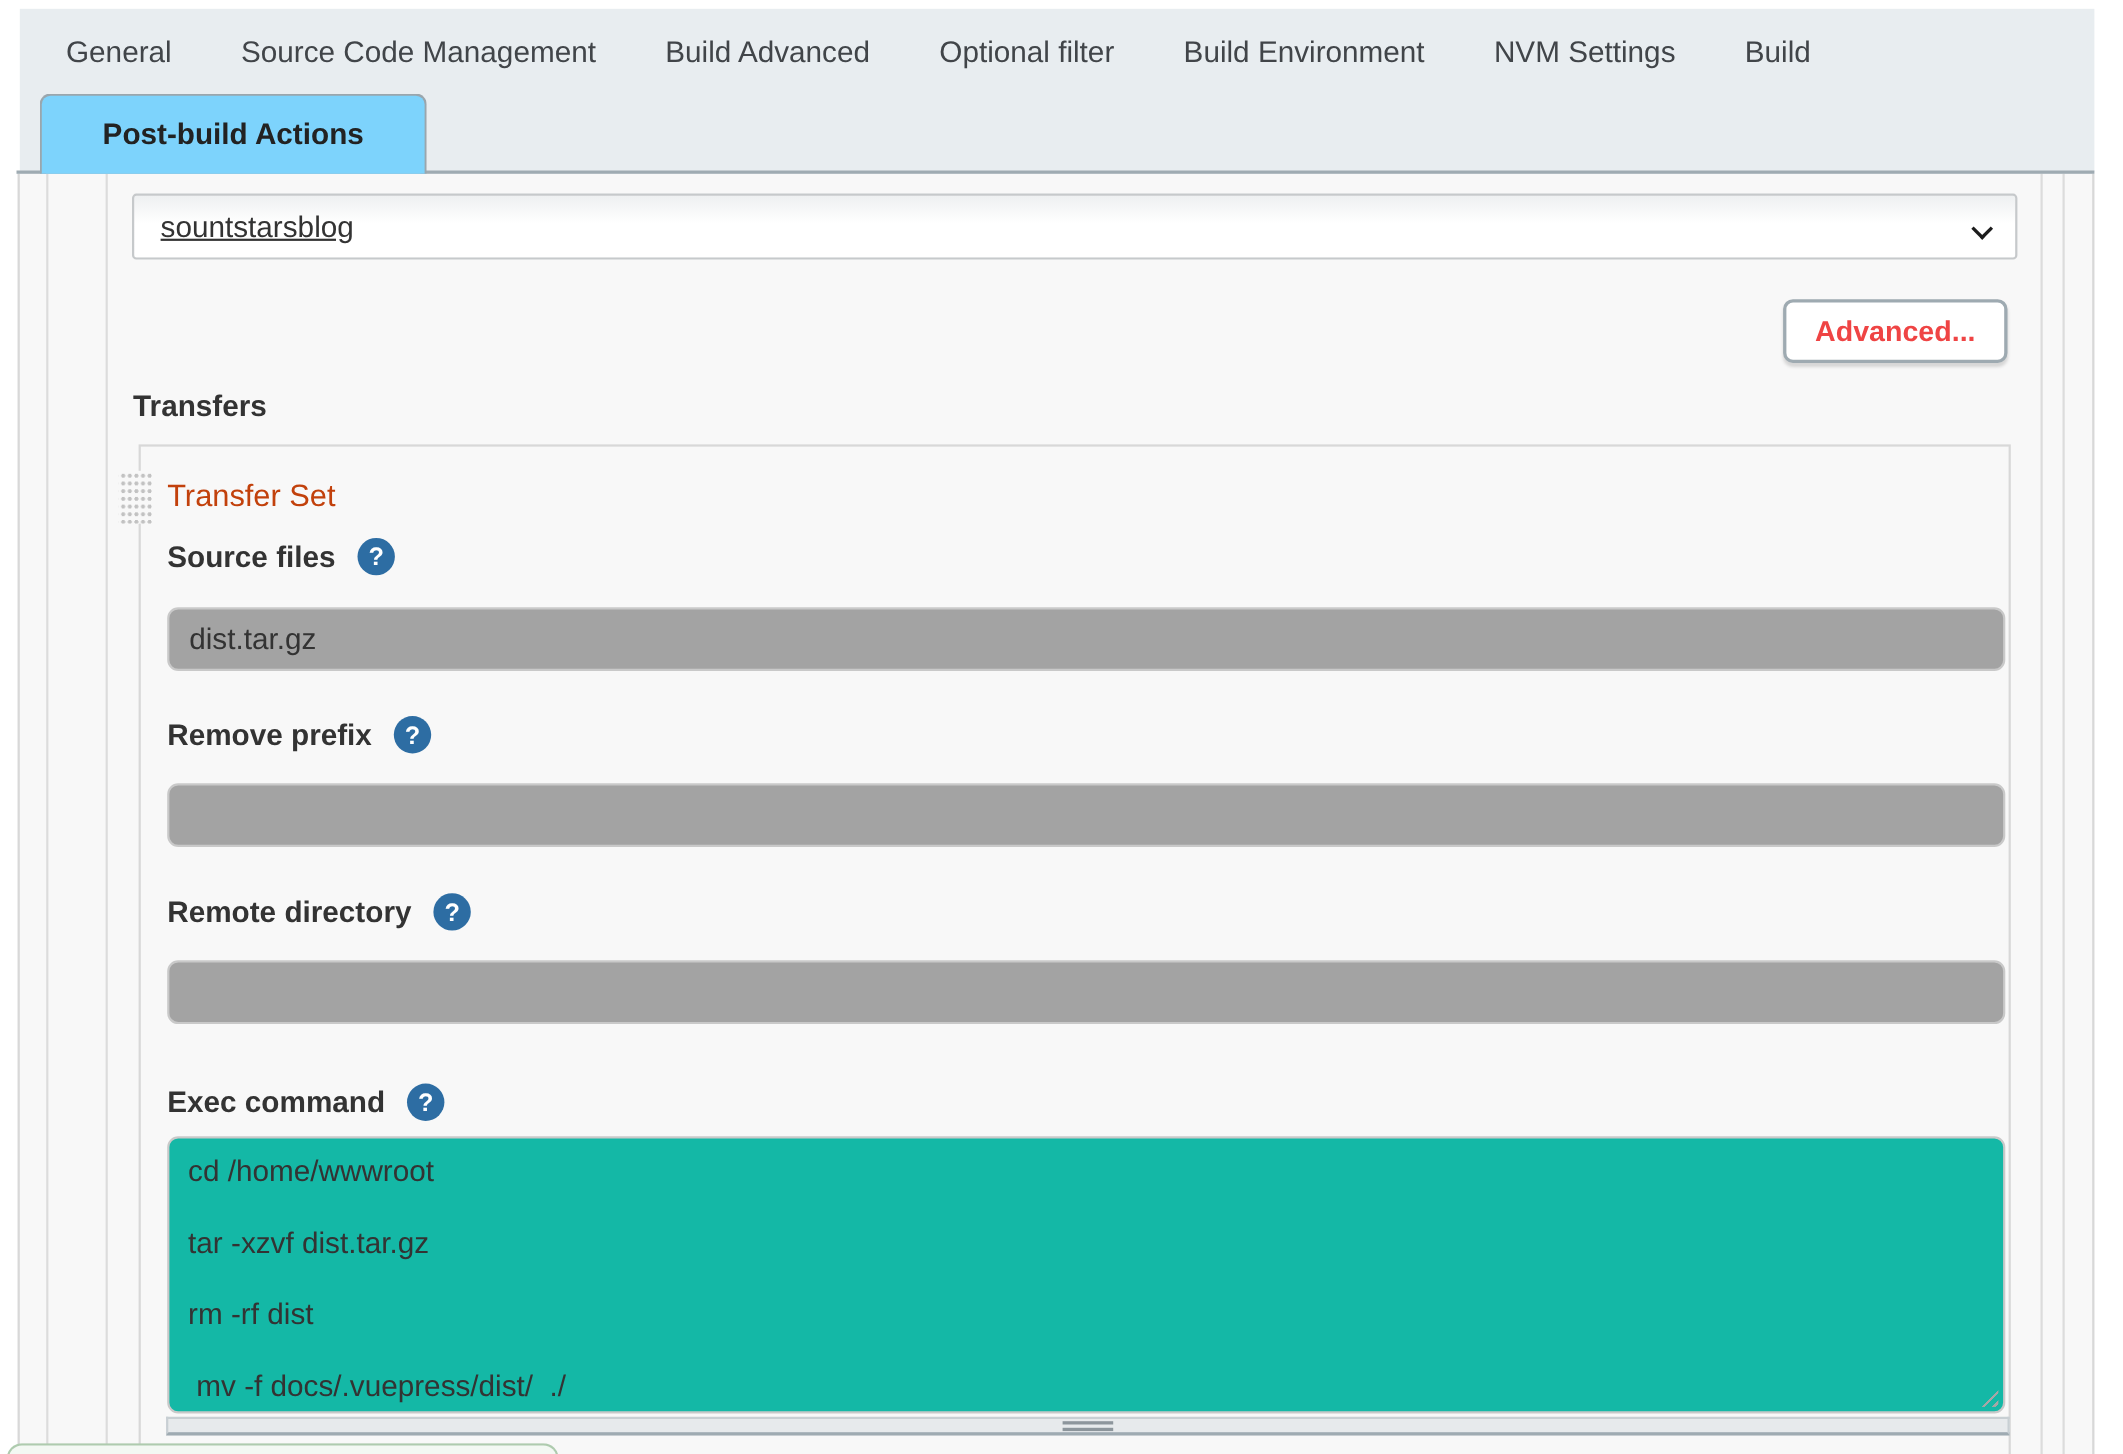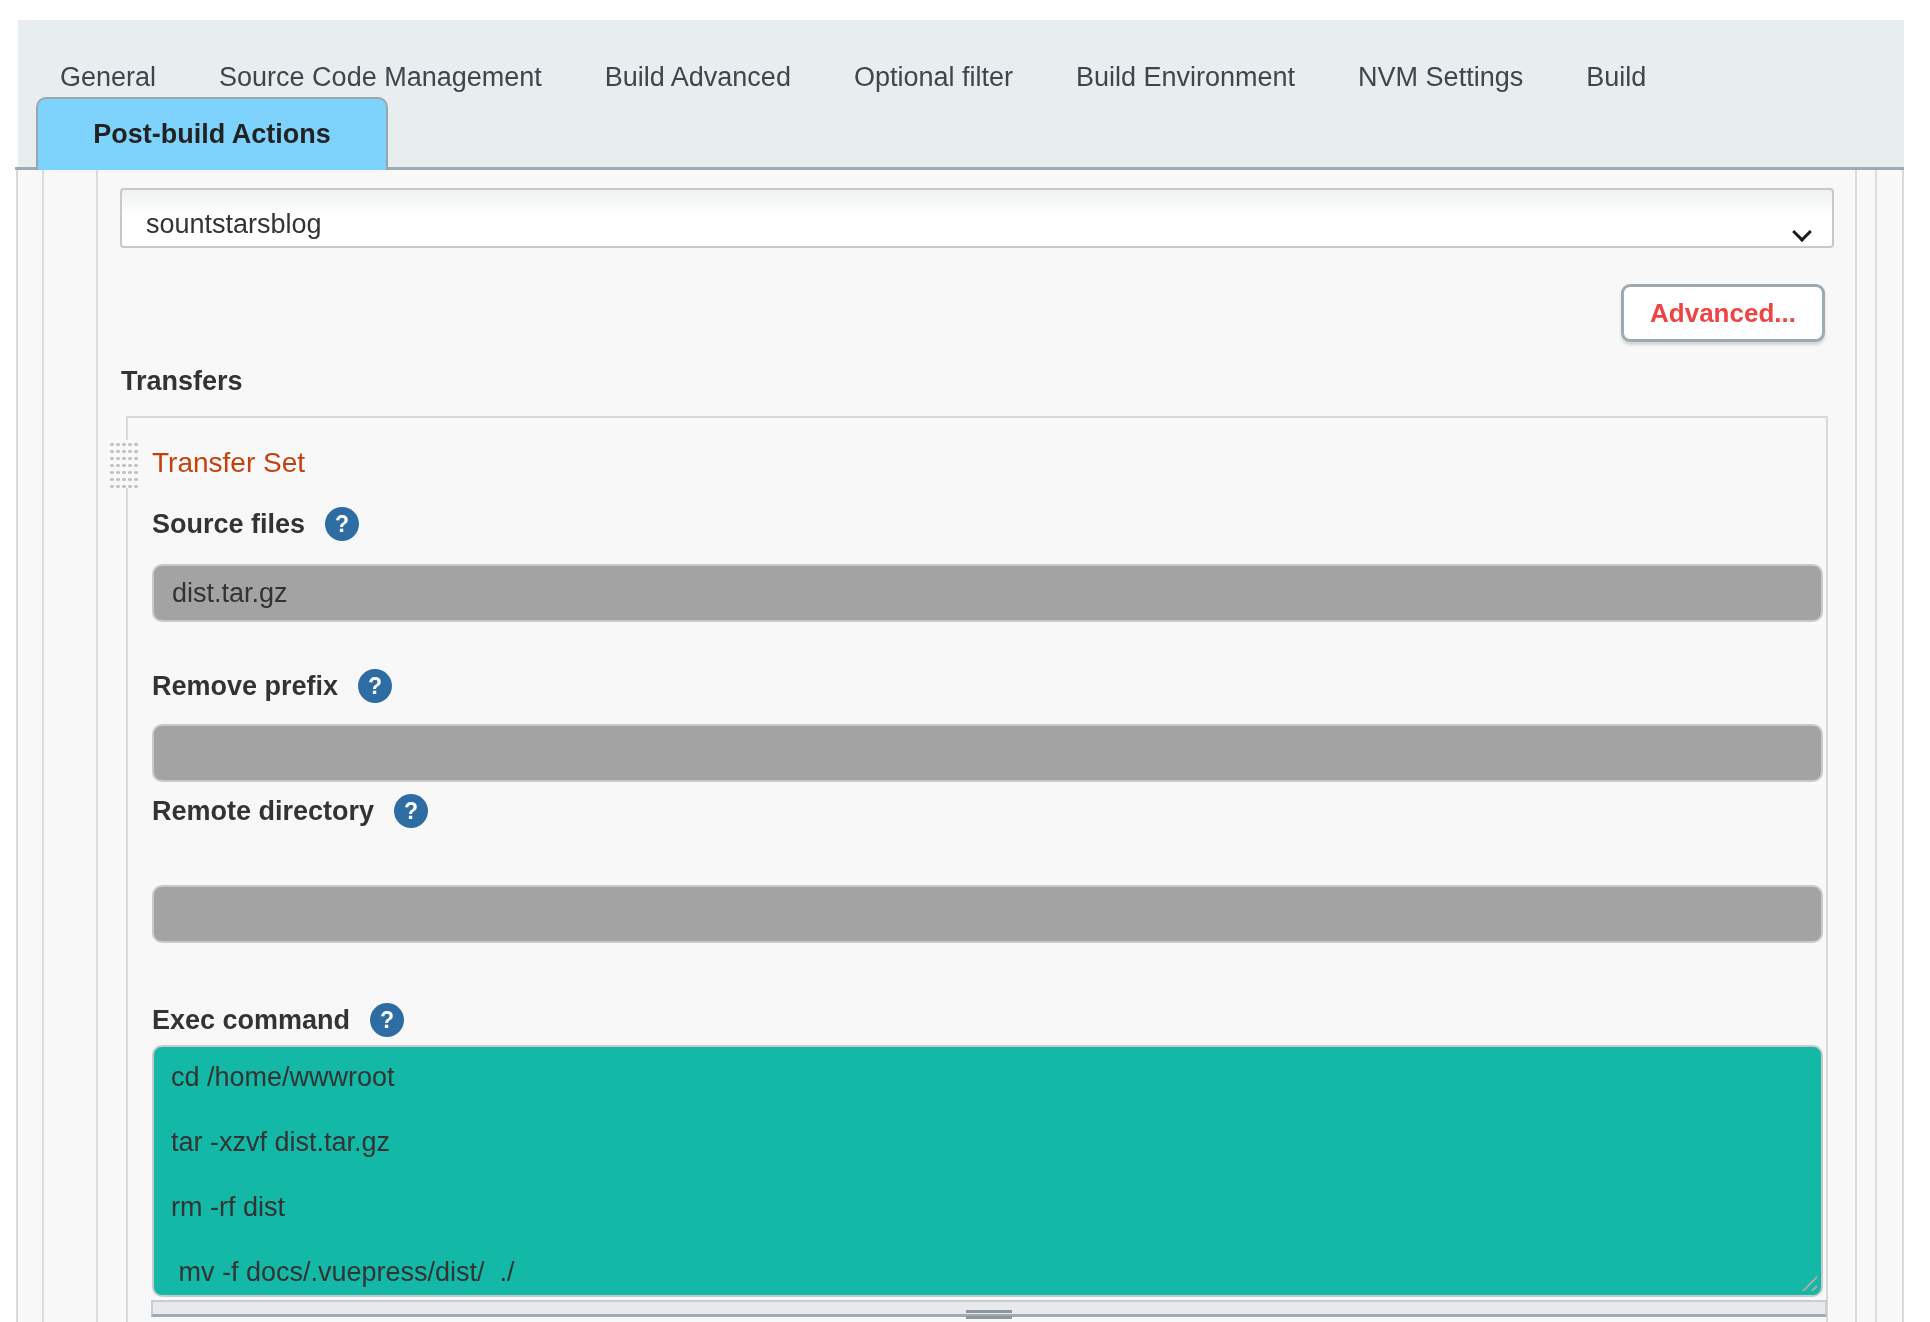--- a/index.html
+++ b/index.html
@@ -1,20 +1,20 @@
 <!DOCTYPE html>
 <html style="--tabbar-bg: #e8edf0; --tabbar-border: #9fabb2; --panel-border: #d8d8d8; --help-icon-bg: #2d6da3; --highlight-border: #aecbae; --highlight-bg: #f3f8f3;"><head>
 <meta charset="utf-8">
 <style>
   :root{
     --tabbar-bg:#e8edf0; --tabbar-border:#9fabb2; --panel-border:#d8d8d8;
     --help-icon-bg:#2d6da3; --highlight-border:#aecbae; --highlight-bg:#f3f8f3;
     --input-border:#c9c9c9; --text:#333;
   }
-  *{box-sizing:border-box;margin-top:12px;}
+  *{box-sizing:border-box;}
   html,body{margin:0;padding:0;}
   body{
     width:1930px;height:1322px;position:relative;overflow:hidden;background:#fff;
     font-family:"Liberation Sans","DejaVu Sans",sans-serif;color:var(--text);
   }
   
   .tabbar{position:absolute;left:18px;top:8px;width:1886px;height:148px;background:var(--tabbar-bg);}
   .tab-row{position:absolute;left:42px;top:0;height:78px;display:flex;align-items:center;gap:63px;}
   .tab-link{font-size:27px;color:#414549;white-space:nowrap;cursor:pointer;}
   .tabbar-bottom-border{position:absolute;left:15px;top:155px;width:1889px;height:3px;background:var(--tabbar-border);z-index:1;}
@@ -29,21 +29,21 @@
         border-left:2px solid var(--panel-border);border-right:2px solid var(--panel-border);}
   .box2{position:absolute;left:42px;top:158px;width:1835px;height:1164px;
         border-left:2px solid #dcdcdc;border-right:2px solid #dcdcdc;}
   .box3{position:absolute;left:96px;top:158px;width:1761px;height:1164px;
         border-left:2px solid #dcdcdc;border-right:2px solid #dcdcdc;}
   
   .ssh-select{
     position:absolute;left:120px;top:176px;width:1714px;height:60px;
     background:linear-gradient(to bottom,#eef0f1,#ffffff 45%);
     border:2px solid #c6c9cb;border-radius:4px;display:flex;align-items:center;
-    padding:0 24px;font-size:27px;color:#333;cursor:pointer;
+    padding:0 24px;font-size:27px;color:#333;cursor:pointer;text-decoration:underline;
   }
   .chevron{position:absolute;right:22px;top:21px;width:16px;height:16px;}
   .chevron::before{content:"";position:absolute;left:1px;top:2px;width:11px;height:11px;
     border-right:3.5px solid #1c1c1c;border-bottom:3.5px solid #1c1c1c;transform:rotate(45deg);}
   
   .advanced-btn{
     position:absolute;left:1621px;top:272px;width:204px;height:58px;background:#fff;
     border:3px solid #9eaab1;border-radius:9px;box-shadow:0 3px 3px rgba(0,0,0,.14);
     display:flex;align-items:center;justify-content:center;
     font-size:26px;font-weight:bold;color:#ef4444;cursor:pointer;
@@ -70,21 +70,21 @@
     background:repeating-linear-gradient(135deg,transparent 0 4px,#a6a6a6 4px 6.5px);
     clip-path:polygon(100% 0,100% 100%,0 100%);}
   .drag-bar{position:absolute;left:151px;top:1288px;width:1676px;height:17px;background:#e7eaec;
     border:2px solid #c8cfd3;border-bottom:3px solid #9fabb2;display:flex;align-items:center;justify-content:center;cursor:row-resize;}
   .drag-bar-grip{width:46px;height:9px;border-top:3px solid #8d969c;border-bottom:3px solid #8d969c;}
   
   .next-section-highlight{position:absolute;left:6px;top:1312px;width:502px;height:14px;z-index:5;
     background:var(--highlight-bg);border:2px solid var(--highlight-border);border-bottom:none;
     border-radius:18px 18px 0 0;}
   
-  #lbl-source{top:488px;} #lbl-prefix{top:650px;} #lbl-remote{top:775px;} #lbl-exec{top:984px;}
+  #lbl-source{top:488px;} #lbl-prefix{top:650px;} #lbl-remote{top:811px;} #lbl-exec{top:984px;}
   #inp-source{top:552px;} #inp-prefix{top:712px;} #inp-remote{top:873px;}
 </style>
 </head>
 <body>
 
 <div class="tabbar">
   <div class="tab-row">
     <span class="tab-link">General</span>
     <span class="tab-link">Source Code Management</span>
     <span class="tab-link">Build Advanced</span>

